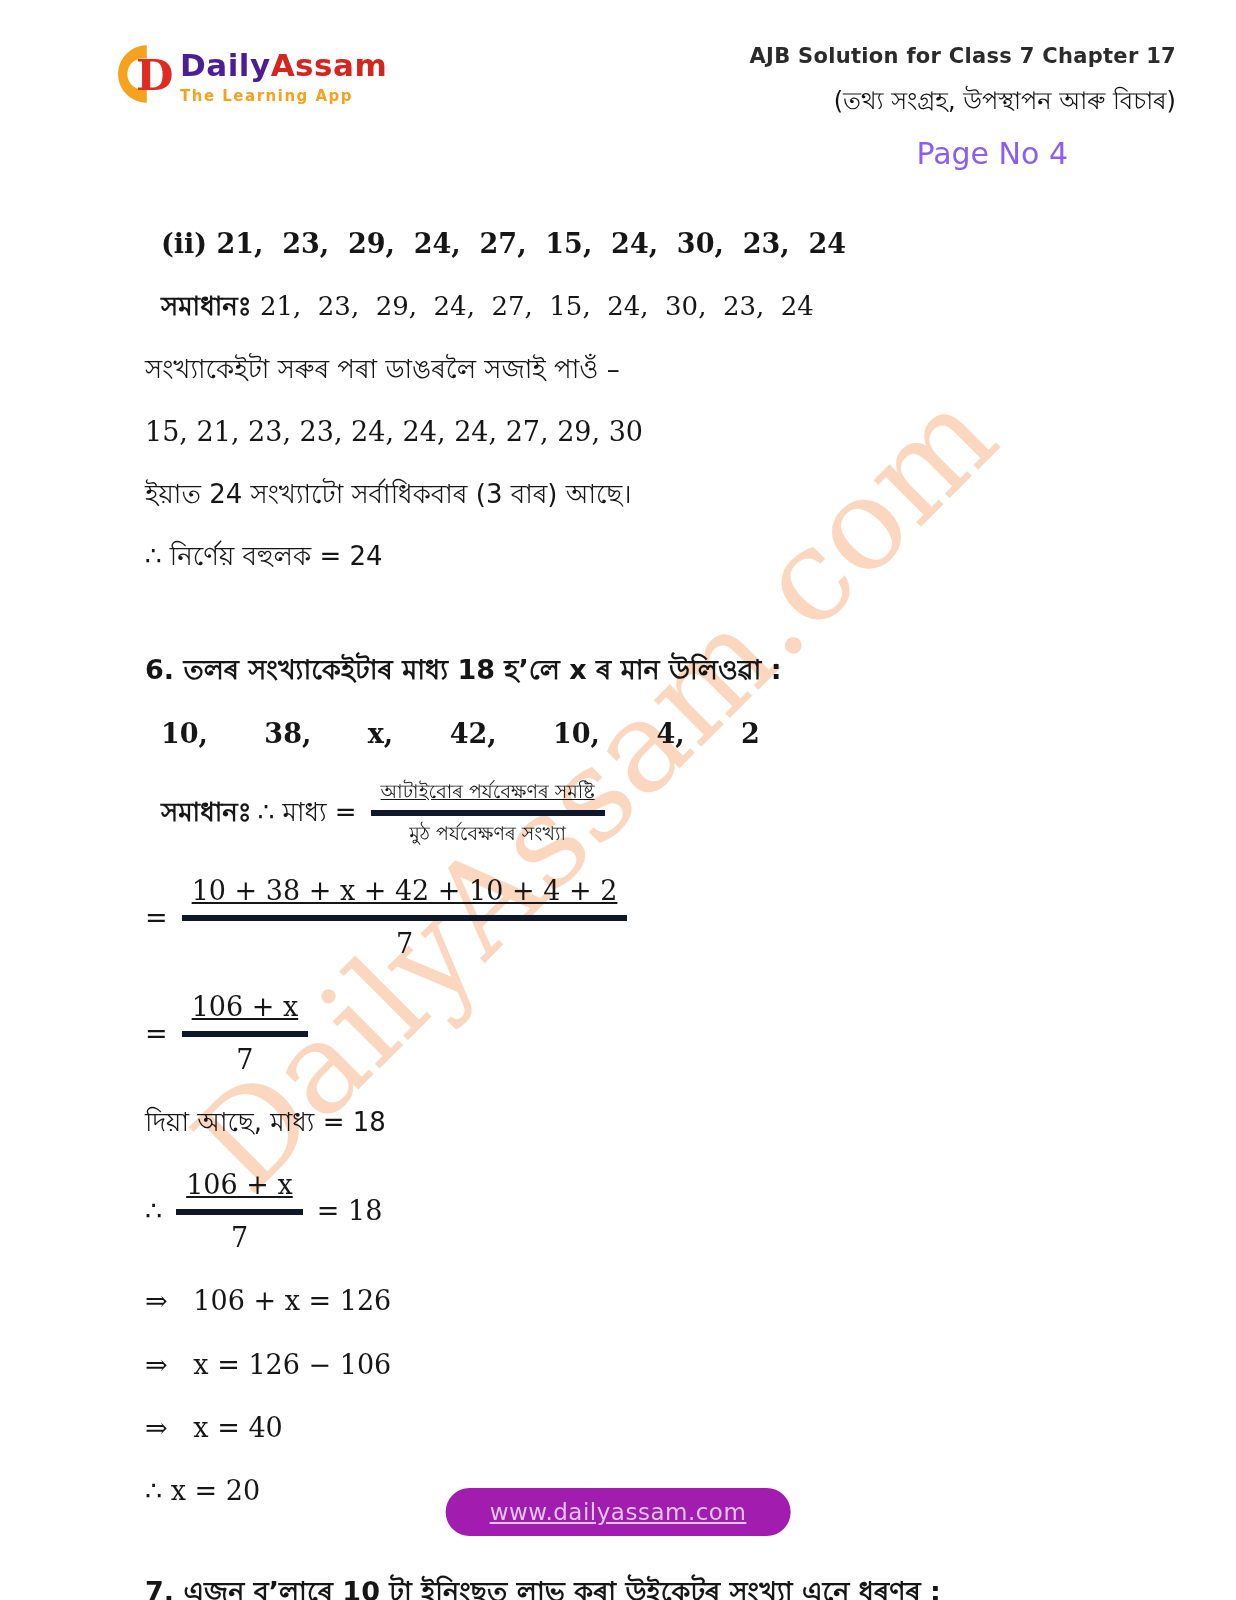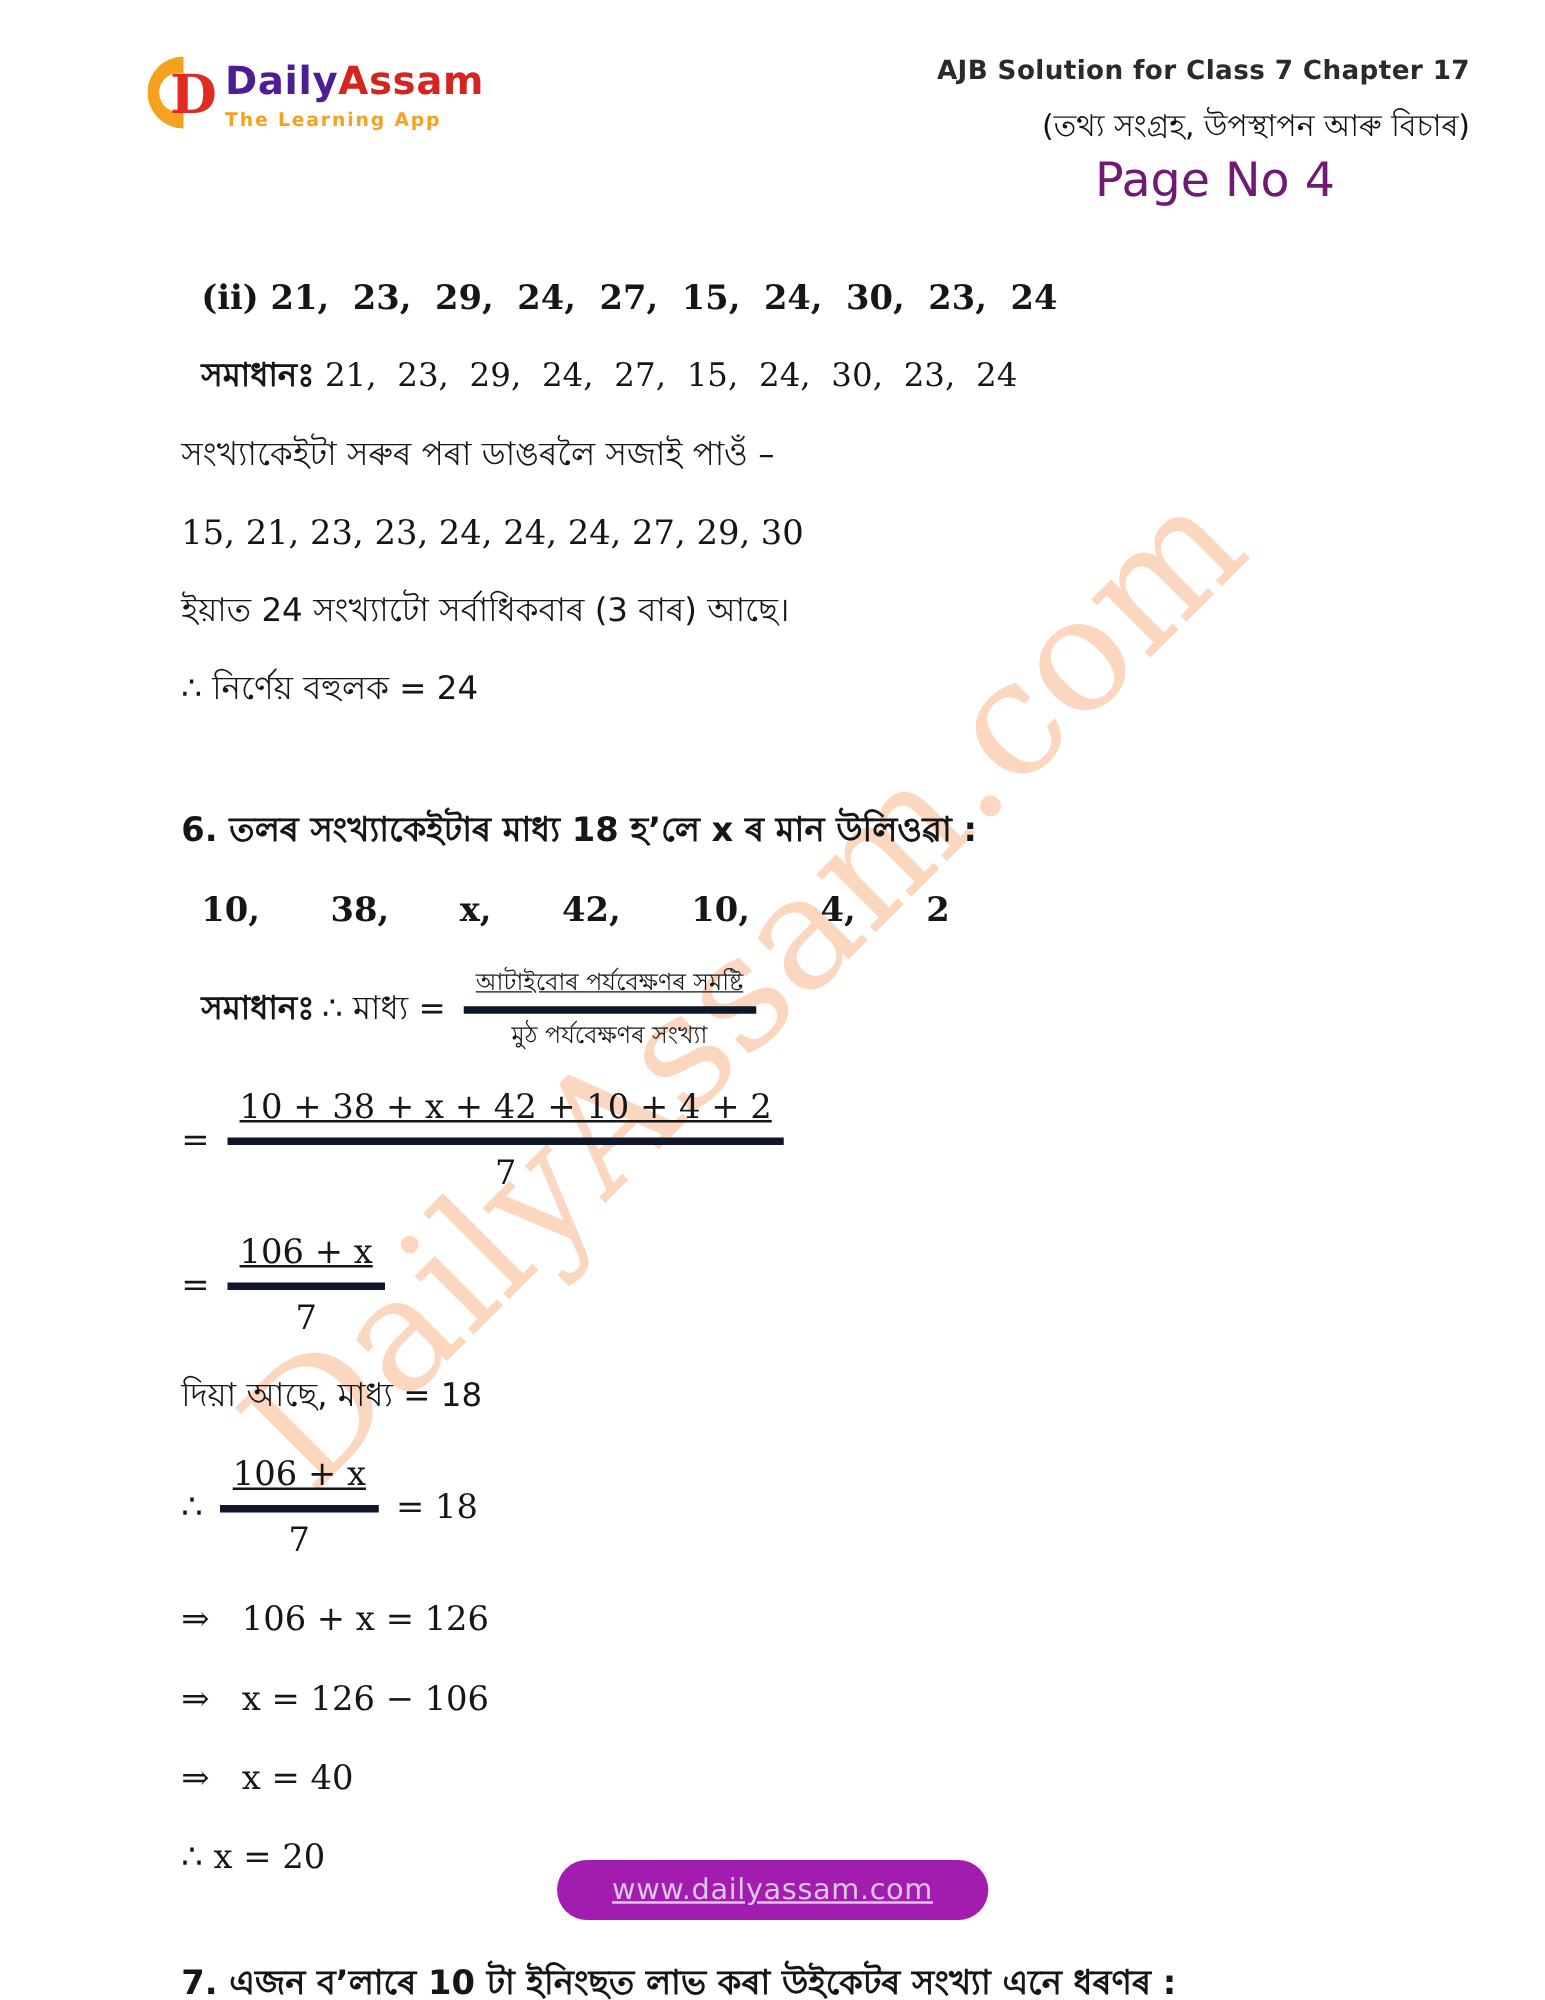--- a/index.html
+++ b/index.html
@@ -35,21 +35,21 @@
   .logo-text .brand { font-size:31px; font-weight:700; letter-spacing:0.5px; }
   .brand .daily { color:#4c1d95; }
   .brand .assam { color:#d6241e; }
   .logo-text .tagline {
     font-size:15px; font-weight:700; letter-spacing:1.5px;
     color:#f6a21e; margin-top:4px;
   }
   .header-right { text-align:right; padding-top:2px; }
   .hr-line1 { font-size:21px; font-weight:600; color:#2b2b2b; letter-spacing:0.3px; }
   .hr-line2 { font-size:24px; color:#111; margin-top:14px; }
-  .hr-page  { font-size:38px; color:#701a75; padding-right:108px; }
+  .hr-page  { font-size:30px; color:#8b5cf6; margin-top:14px; padding-right:108px; }
   
   .content { position:relative; z-index:2; padding:28px 90px 0 145px; }
   .line { font-size:26px; line-height:1.35; margin:27px 0; }
   .math { font-family:"DejaVu Serif","Liberation Serif",serif; }
   .mathline { font-family:"DejaVu Serif","Liberation Serif",serif; font-size:27px; }
   .bold { font-weight:700;margin-left:16px; }
   .pre { white-space:pre-wrap; }
   .sec-gap { margin-top:78px; }
   .sec-gap-2 { margin-top:64px; }
   .q-title { font-size:27px; font-weight:700; }

